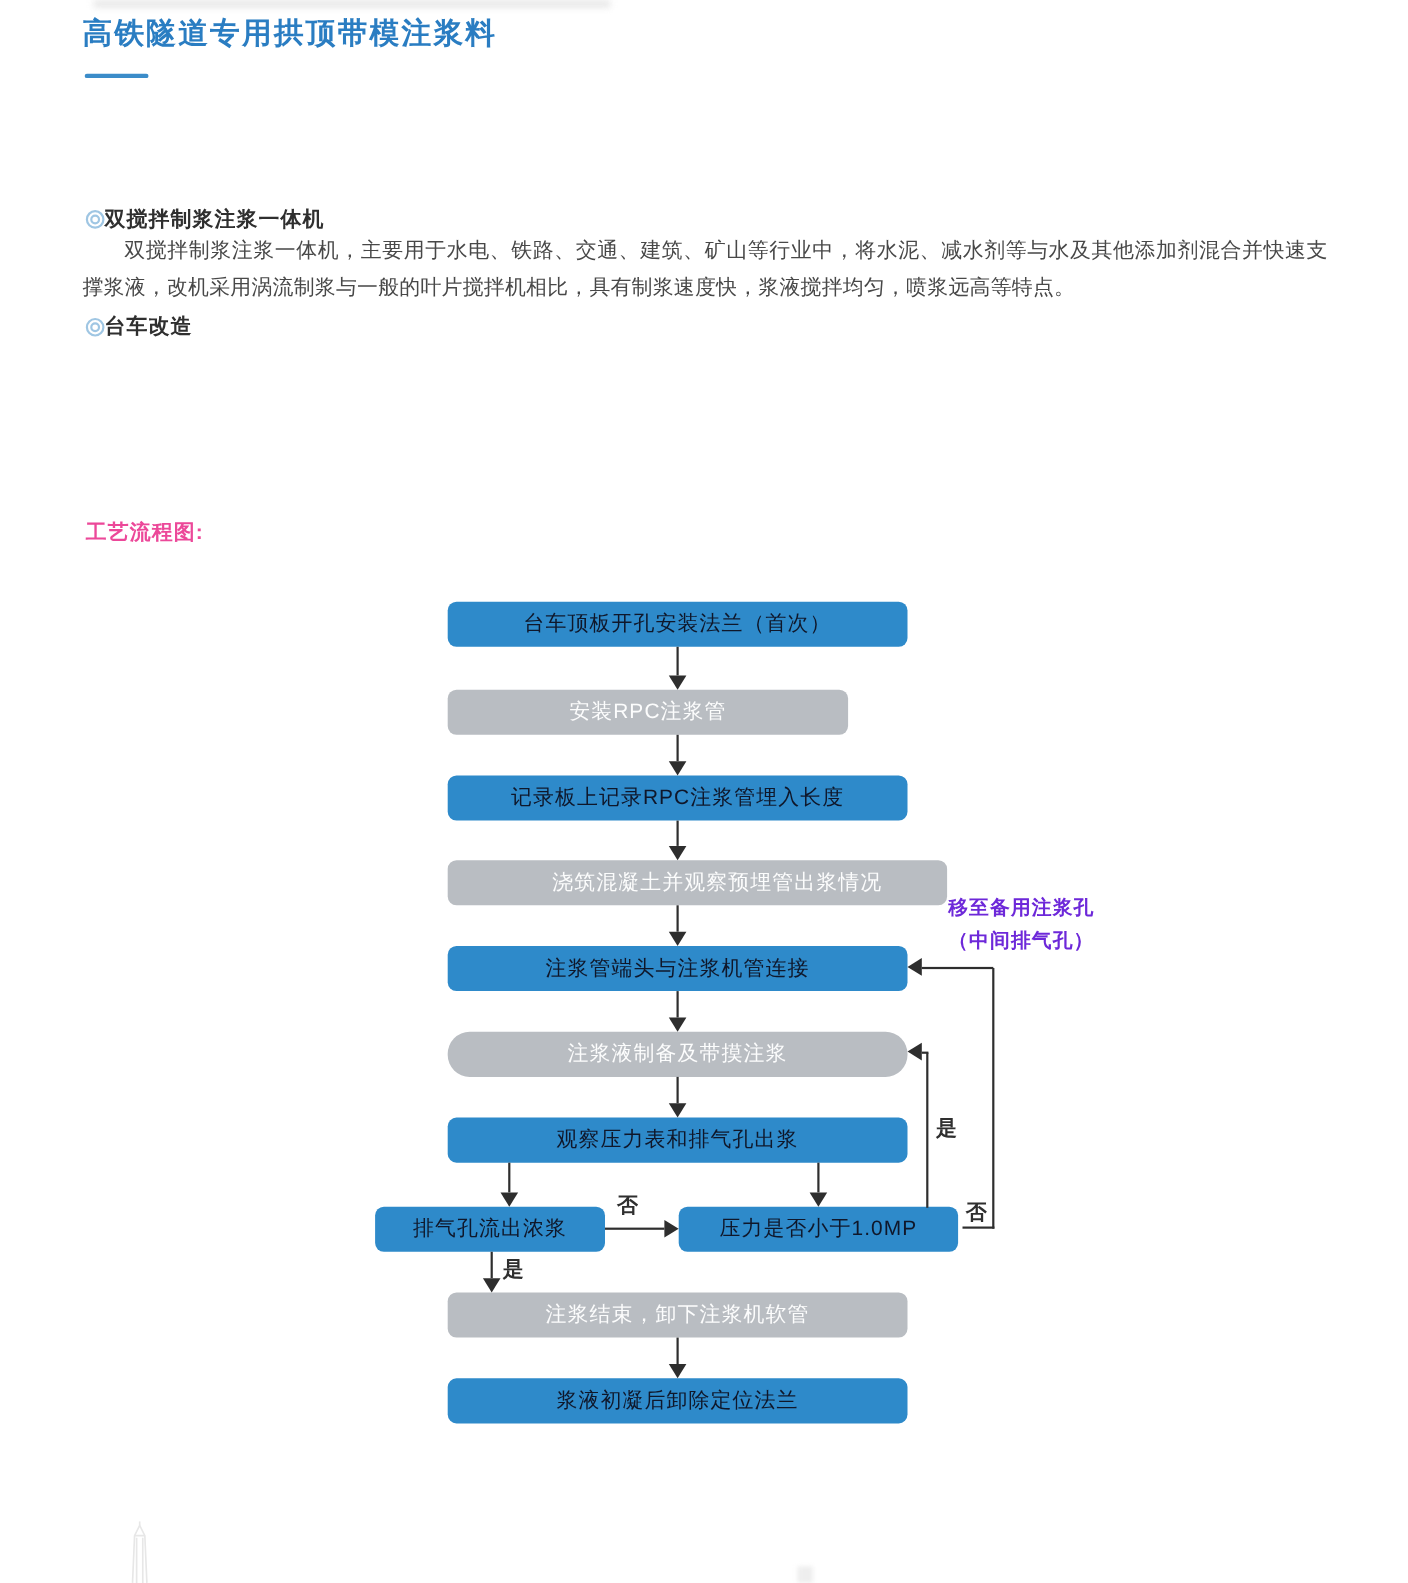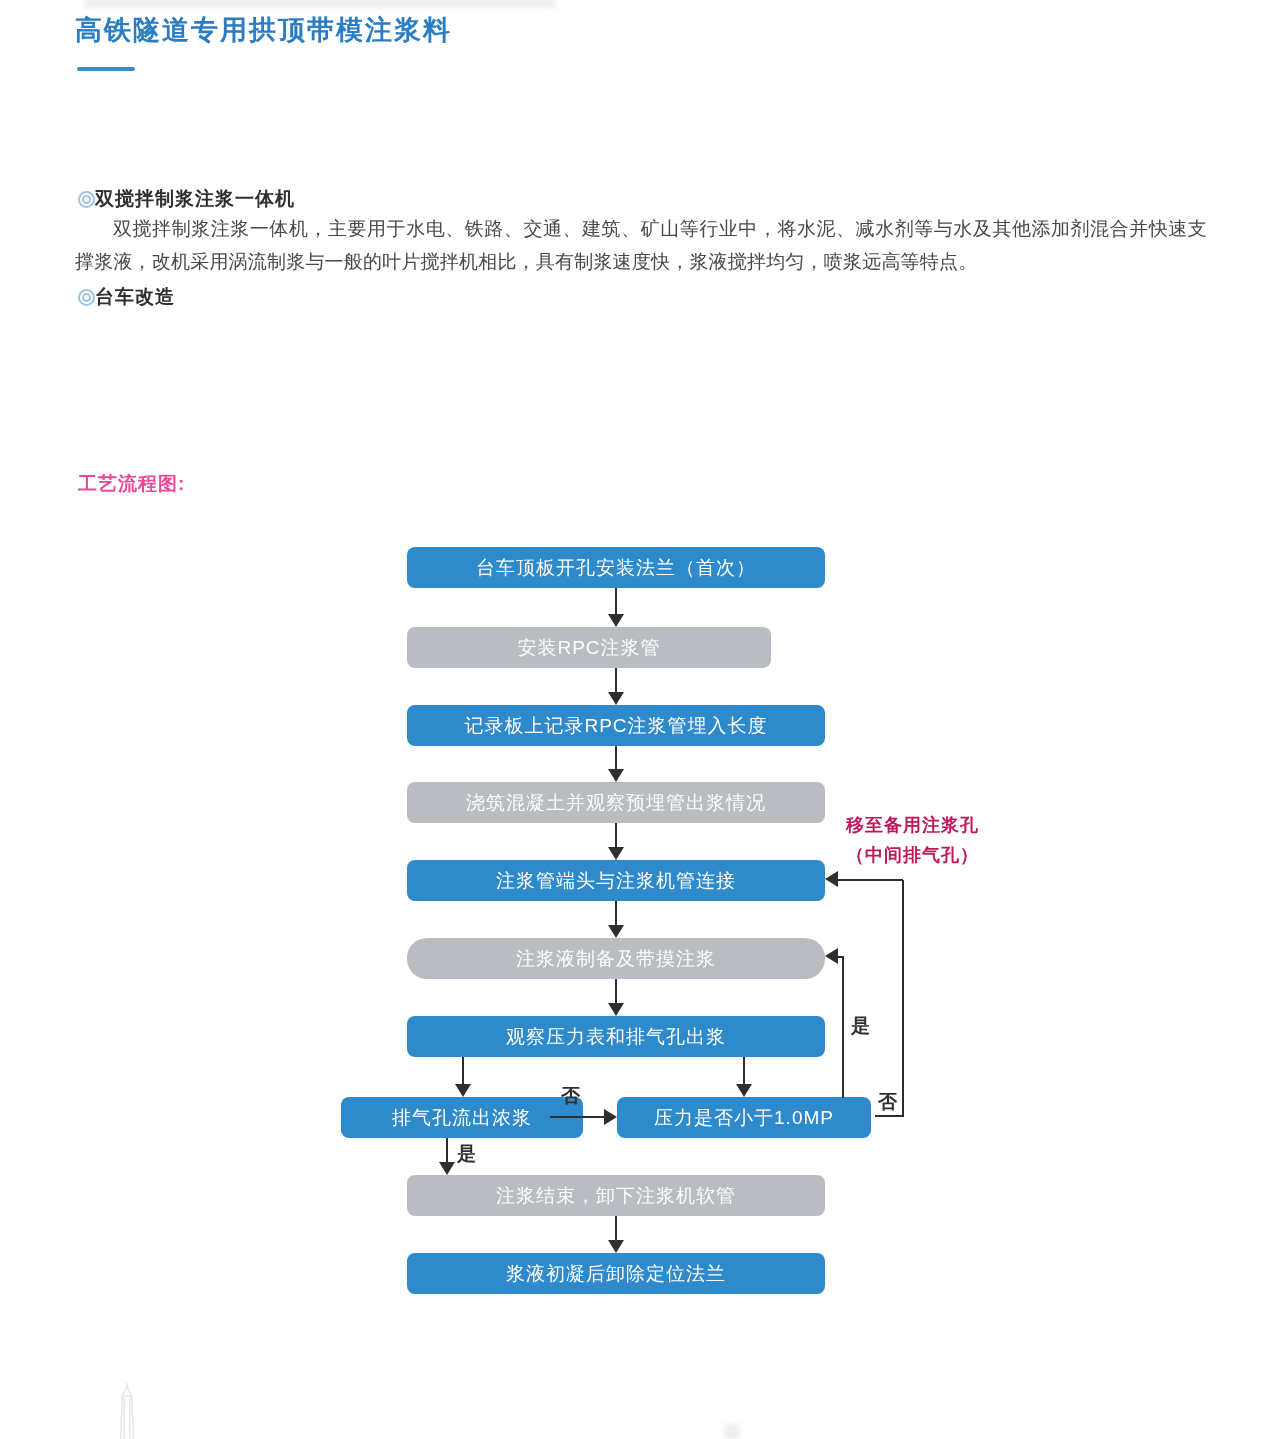--- a/index.html
+++ b/index.html
@@ -49,21 +49,21 @@
   .p1{top:212px;}
   .h-item1{top:186px;}
   .h-item2{top:284px;}
   .p2{top:308px;}
   .flow-caption{
     position:absolute;left:78px;top:471px;font-size:19px;font-weight:bold;color:#ec4899;
     letter-spacing:1px;
   }
   
   .fbox{
-    position:absolute;height:41px;border-radius:8px;color:#ffffff;
+    position:absolute;height:41px;border-radius:8px;color:#0f172a;
     font-size:19px;letter-spacing:1px;text-align:center;line-height:41px;white-space:nowrap;
   }
   .fbox-blue{background:#2e8aca;}
   .fbox-gray{background:#b9bdc2;color:rgba(255,255,255,.96);}
   .vline,.hline{position:absolute;background:#2e2e2e;}
   .vline{width:2px;}
   .hline{height:2px;}
   .ah-down{
     position:absolute;width:0;height:0;
     border-left:8px solid transparent;border-right:8px solid transparent;
@@ -76,22 +76,22 @@
   }
   .ah-left{
     position:absolute;width:0;height:0;
     border-top:8px solid transparent;border-bottom:8px solid transparent;
     border-right:13px solid #2e2e2e;
   }
   .edge-label{
     position:absolute;font-size:19px;font-weight:600;color:#2f2f2f;letter-spacing:1px;
   }
   .loop-note{
-    position:absolute;left:830px;top:810px;width:165px;text-align:center;
-    font-size:18px;font-weight:600;color:#be185d;line-height:30px;letter-spacing:1px;
+    position:absolute;left:830px;top:810px;width:165px;text-align:right;
+    font-size:18px;font-weight:600;color:#6d28d9;line-height:30px;letter-spacing:1px;
   }
   
   .wm-building{position:absolute;left:100px;top:1383px;}
   .bottom-smudge{
     position:absolute;left:725px;top:1424px;width:14px;height:15px;
     background:#eeeeee;filter:blur(2px);
   }
 </style>
 </head>
 <body>
@@ -114,25 +114,25 @@
     <span class="ring"></span>
     <span>台车改造</span>
   </div>
 
 
   <div class="flow-caption">工艺流程图:</div>
 
   <div class="fbox fbox-blue" style="left:407px;top:547px;width:418px;">台车顶板开孔安装法兰（首次）</div>
   <div class="fbox fbox-gray" style="left:407px;top:627px;width:364px;">安装RPC注浆管</div>
   <div class="fbox fbox-blue" style="left:407px;top:705px;width:418px;">记录板上记录RPC注浆管埋入长度</div>
-  <div class="fbox fbox-gray" style="left:407px;top:782px;width:418px;">浇筑混凝土并观察预埋管出浆情况</div>
+  <div class="fbox fbox-gray" style="left:407px;top:782px;width:418px;padding-left:36px;">浇筑混凝土并观察预埋管出浆情况</div>
   <div class="fbox fbox-blue" style="left:407px;top:860px;width:418px;">注浆管端头与注浆机管连接</div>
   <div class="fbox fbox-gray" style="left:407px;top:938px;width:418px;border-radius:20px;">注浆液制备及带摸注浆</div>
   <div class="fbox fbox-blue" style="left:407px;top:1016px;width:418px;">观察压力表和排气孔出浆</div>
-  <div class="fbox fbox-blue" style="left:341px;top:1097px;width:242px;">排气孔流出浓浆</div>
+  <div class="fbox fbox-blue" style="left:341px;top:1097px;width:209px;">排气孔流出浓浆</div>
   <div class="fbox fbox-blue" style="left:617px;top:1097px;width:254px;">压力是否小于1.0MP</div>
   <div class="fbox fbox-gray" style="left:407px;top:1175px;width:418px;">注浆结束，卸下注浆机软管</div>
   <div class="fbox fbox-blue" style="left:407px;top:1253px;width:418px;">浆液初凝后卸除定位法兰</div>
 
   <div class="vline" style="left:615px;top:588px;height:26px;"></div>
   <div class="ah-down" style="left:608px;top:614px;"></div>
 
   <div class="vline" style="left:615px;top:668px;height:24px;"></div>
   <div class="ah-down" style="left:608px;top:692px;"></div>
 

